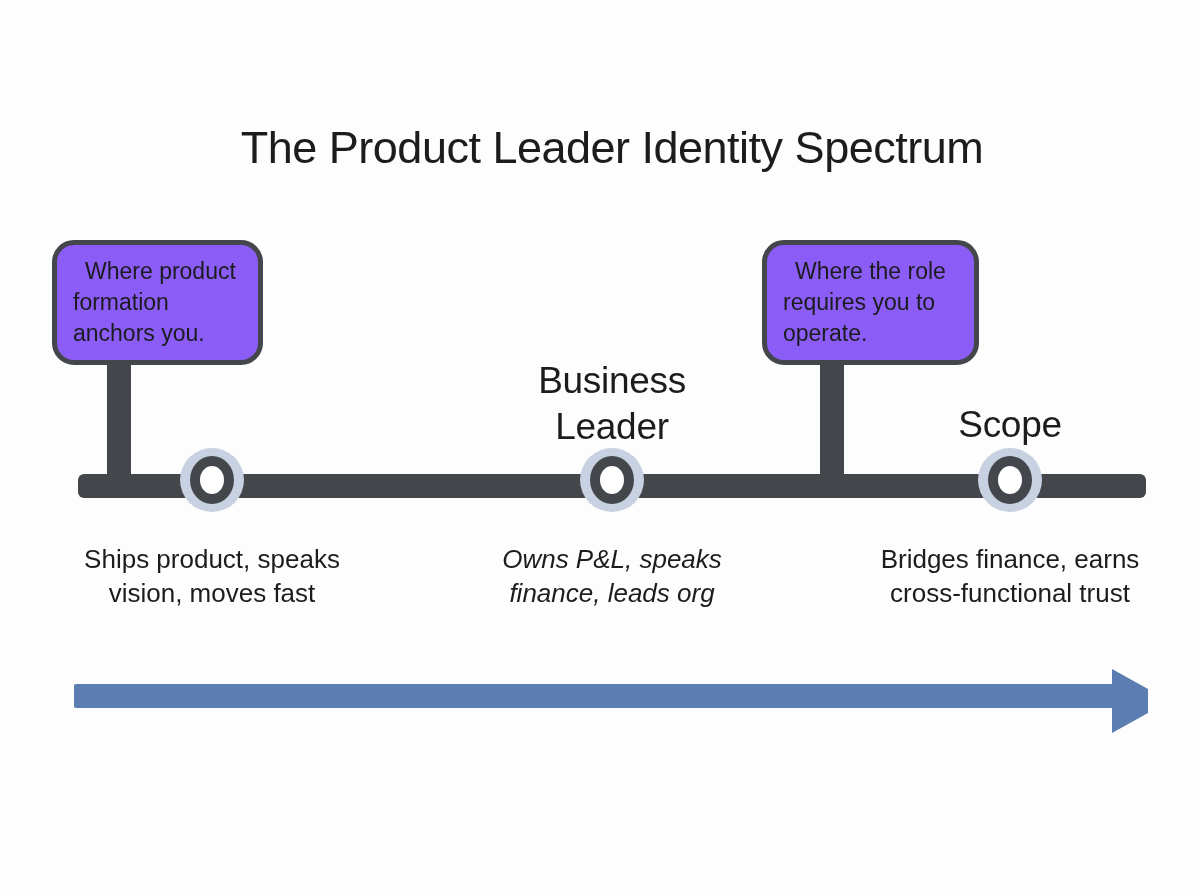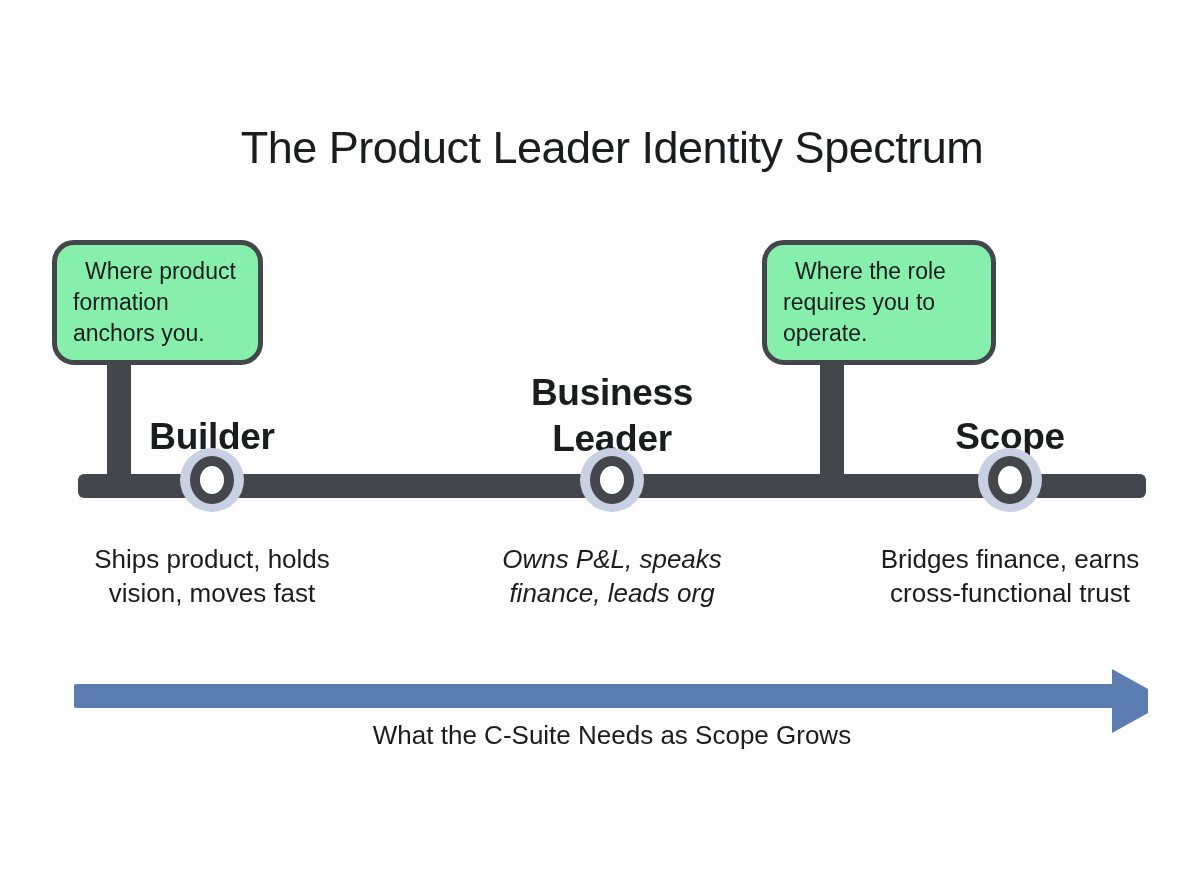--- a/index.html
+++ b/index.html
@@ -21,26 +21,26 @@
 
   .title{
     position:absolute;top:98px;left:0;width:1200px;
     text-align:center;font-size:45px;font-weight:500;
     letter-spacing:-0.5px;color:var(--text);
   }
 
   .callout{
     position:absolute;top:228px;height:125px;
     border:5px solid var(--line_dark);border-radius:22px;
-    background:#86efac;
+    background:#8b5cf6;
     padding:11px 16px;
     font-size:23px;line-height:31px;color:var(--text);
   }
   .callout-left{left:40px;width:211px;}
-  .callout-right{left:750px;width:234px;}
+  .callout-right{left:750px;width:217px;}
 
   .connector{
     position:absolute;top:351px;height:117px;width:4px;
     background:var(--line_dark);
   }
   .connector-left{left:95px;}
   .connector-right{left:808px;}
 
   .timeline{
     position:absolute;left:66px;top:462px;width:1068px;height:11px;
@@ -56,23 +56,22 @@
   .node-business{left:568px;}
   .node-both{left:966px;}
   .node-ring{
     width:48px;height:48px;border-radius:50%;
     border:10px solid var(--line_dark);
     background:#ffffff;
   }
 
   .node-label{
     position:absolute;text-align:center;
-    font-size:37px;font-weight:700;line-height:46px;color:var(--text);
+    font-size:37px;font-weight:400;line-height:46px;color:var(--text);
     letter-spacing:-0.3px;
-    margin-top:12px;
   }
   .label-builder{left:100px;width:200px;top:378px;}
   .label-business{left:490px;width:220px;top:334px;}
   .label-both{left:898px;width:200px;top:378px;}
 
   .node-desc{
     position:absolute;top:518px;text-align:center;
     font-size:26px;line-height:34px;color:var(--text);
   }
   .desc-builder{left:40px;width:320px;}
@@ -104,37 +103,35 @@
   <div class="callout callout-left">
     <span>Where product formation anchors you.</span>
   </div>
   <div class="connector connector-left"></div>
 
   <div class="callout callout-right">
     <span>Where the role requires you to operate.</span>
   </div>
   <div class="connector connector-right"></div>
 
-  <div class="node-label label-builder">Builder</div>
   <div class="node-label label-business">Business Leader</div>
   <div class="node-label label-both">Scope</div>
 
   <div class="timeline"></div>
 
   <div class="node node-builder">
     <div class="node-ring"></div>
   </div>
   <div class="node node-business">
     <div class="node-ring"></div>
   </div>
   <div class="node node-both">
     <div class="node-ring"></div>
   </div>
 
-  <div class="node-desc desc-builder">Ships product, holds vision, moves fast</div>
+  <div class="node-desc desc-builder">Ships product, speaks vision, moves fast</div>
   <div class="node-desc desc-business">Owns P&amp;L, speaks finance, leads org</div>
   <div class="node-desc desc-both">Bridges finance, earns cross-functional trust</div>
 
   <div class="axis-shaft"></div>
   <div class="axis-head"></div>
-  <div class="axis-label">What the C-Suite Needs as Scope Grows</div>
 
 </div>
 
 </body></html>

